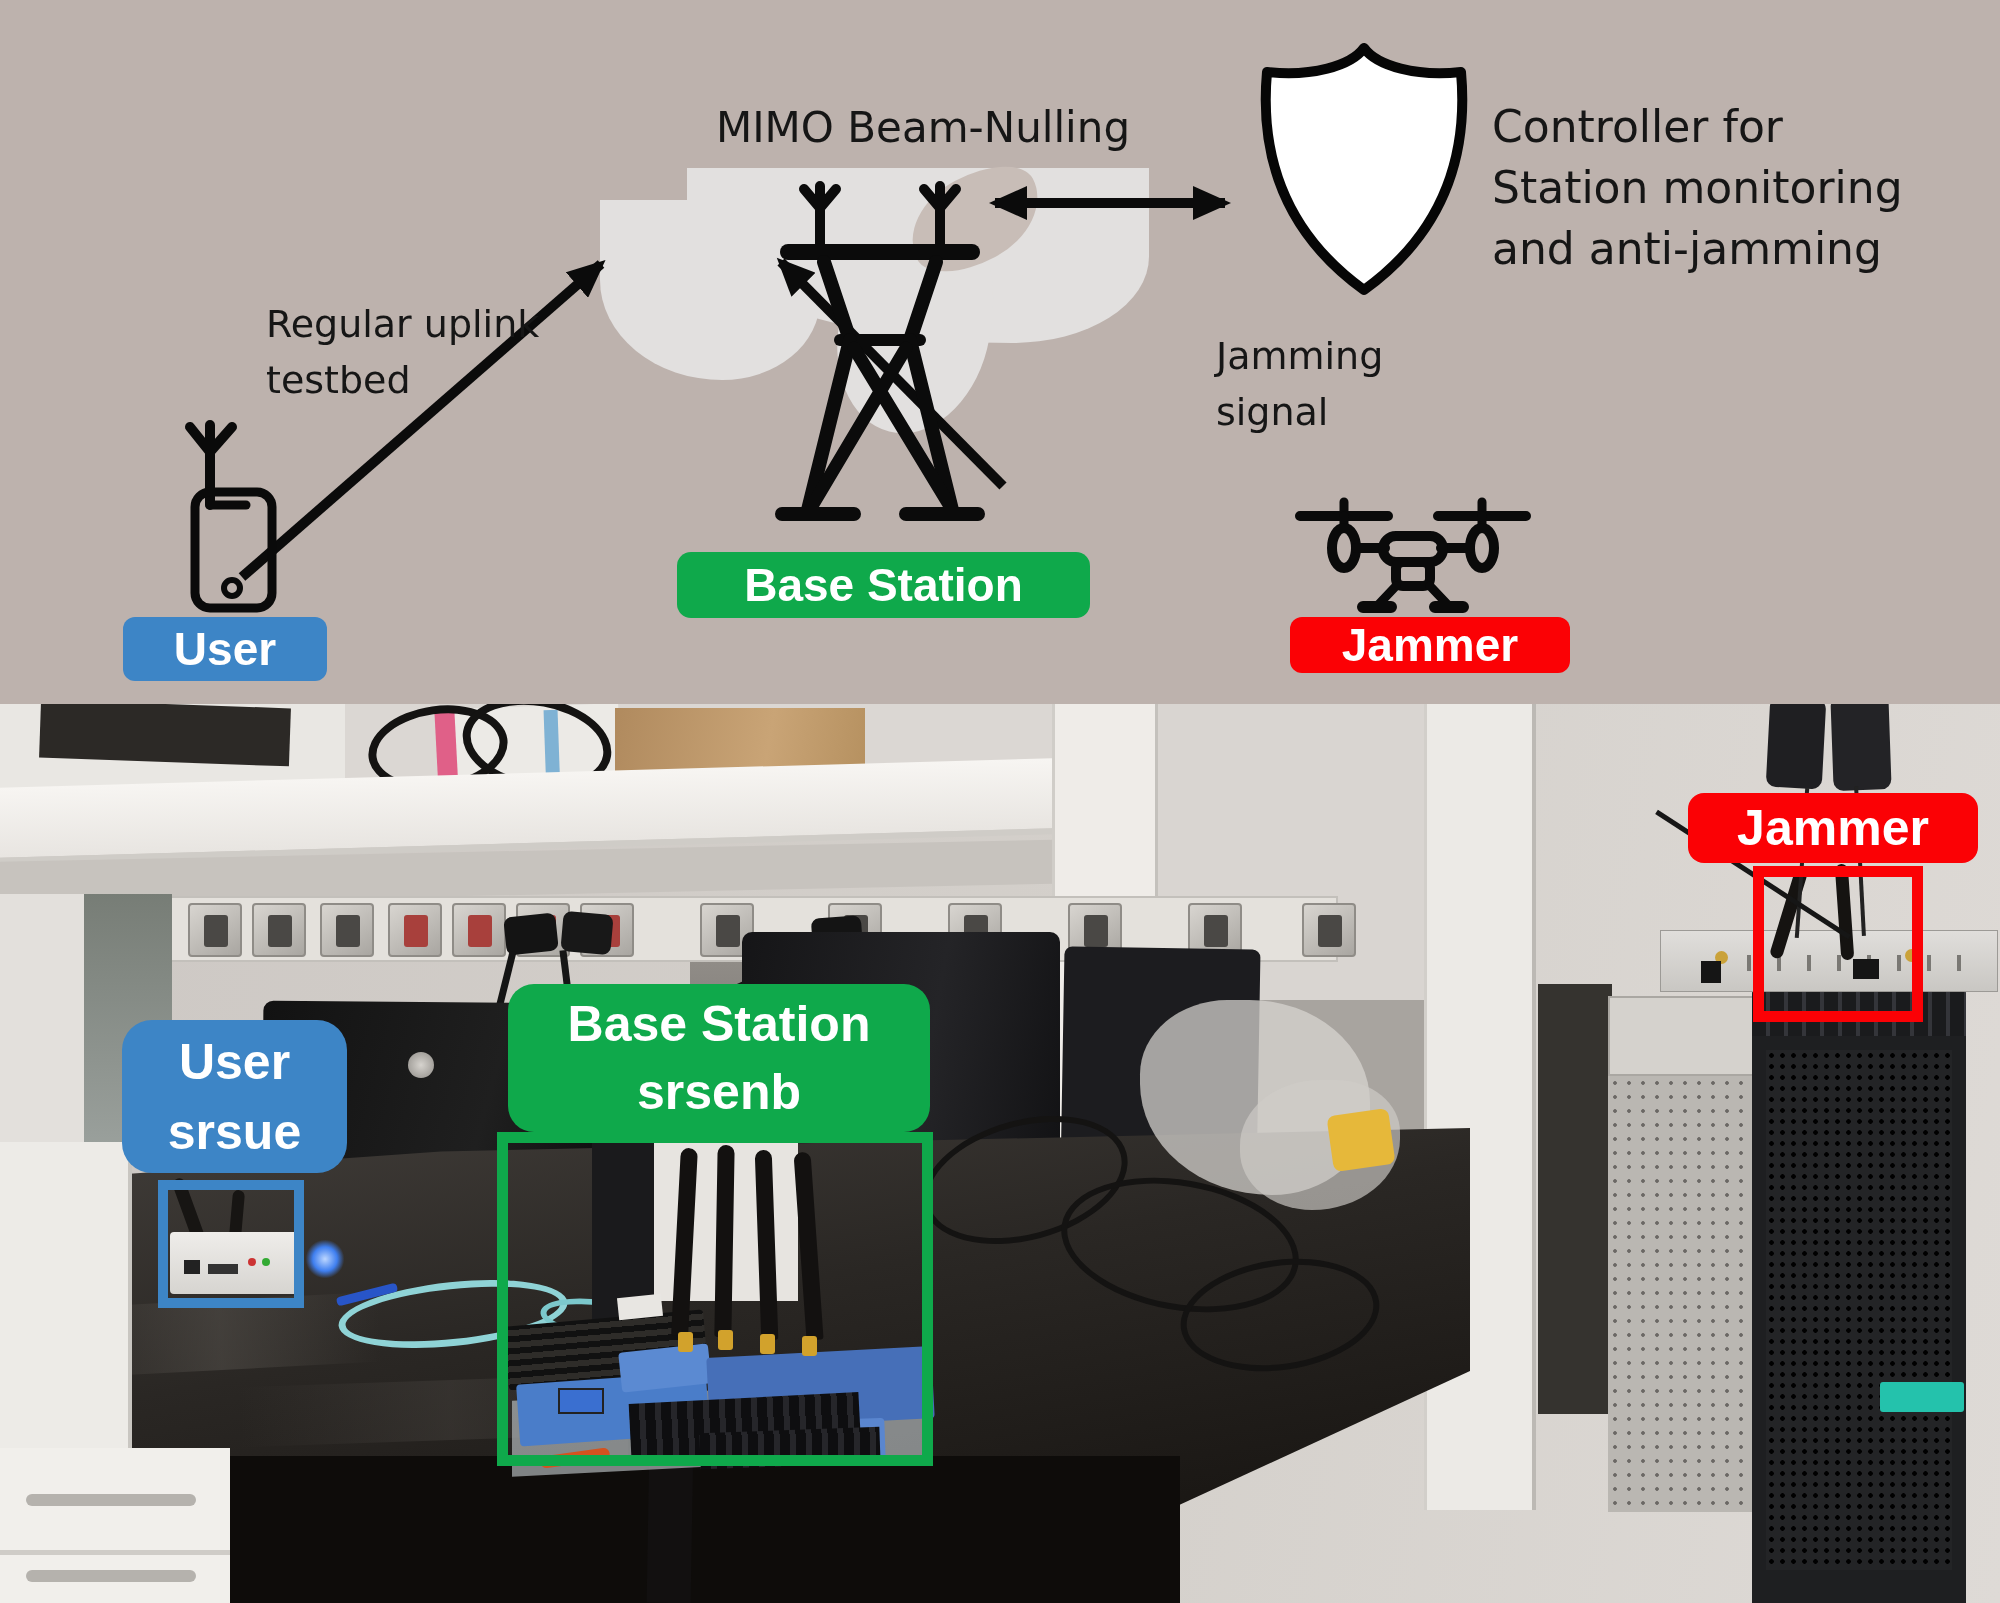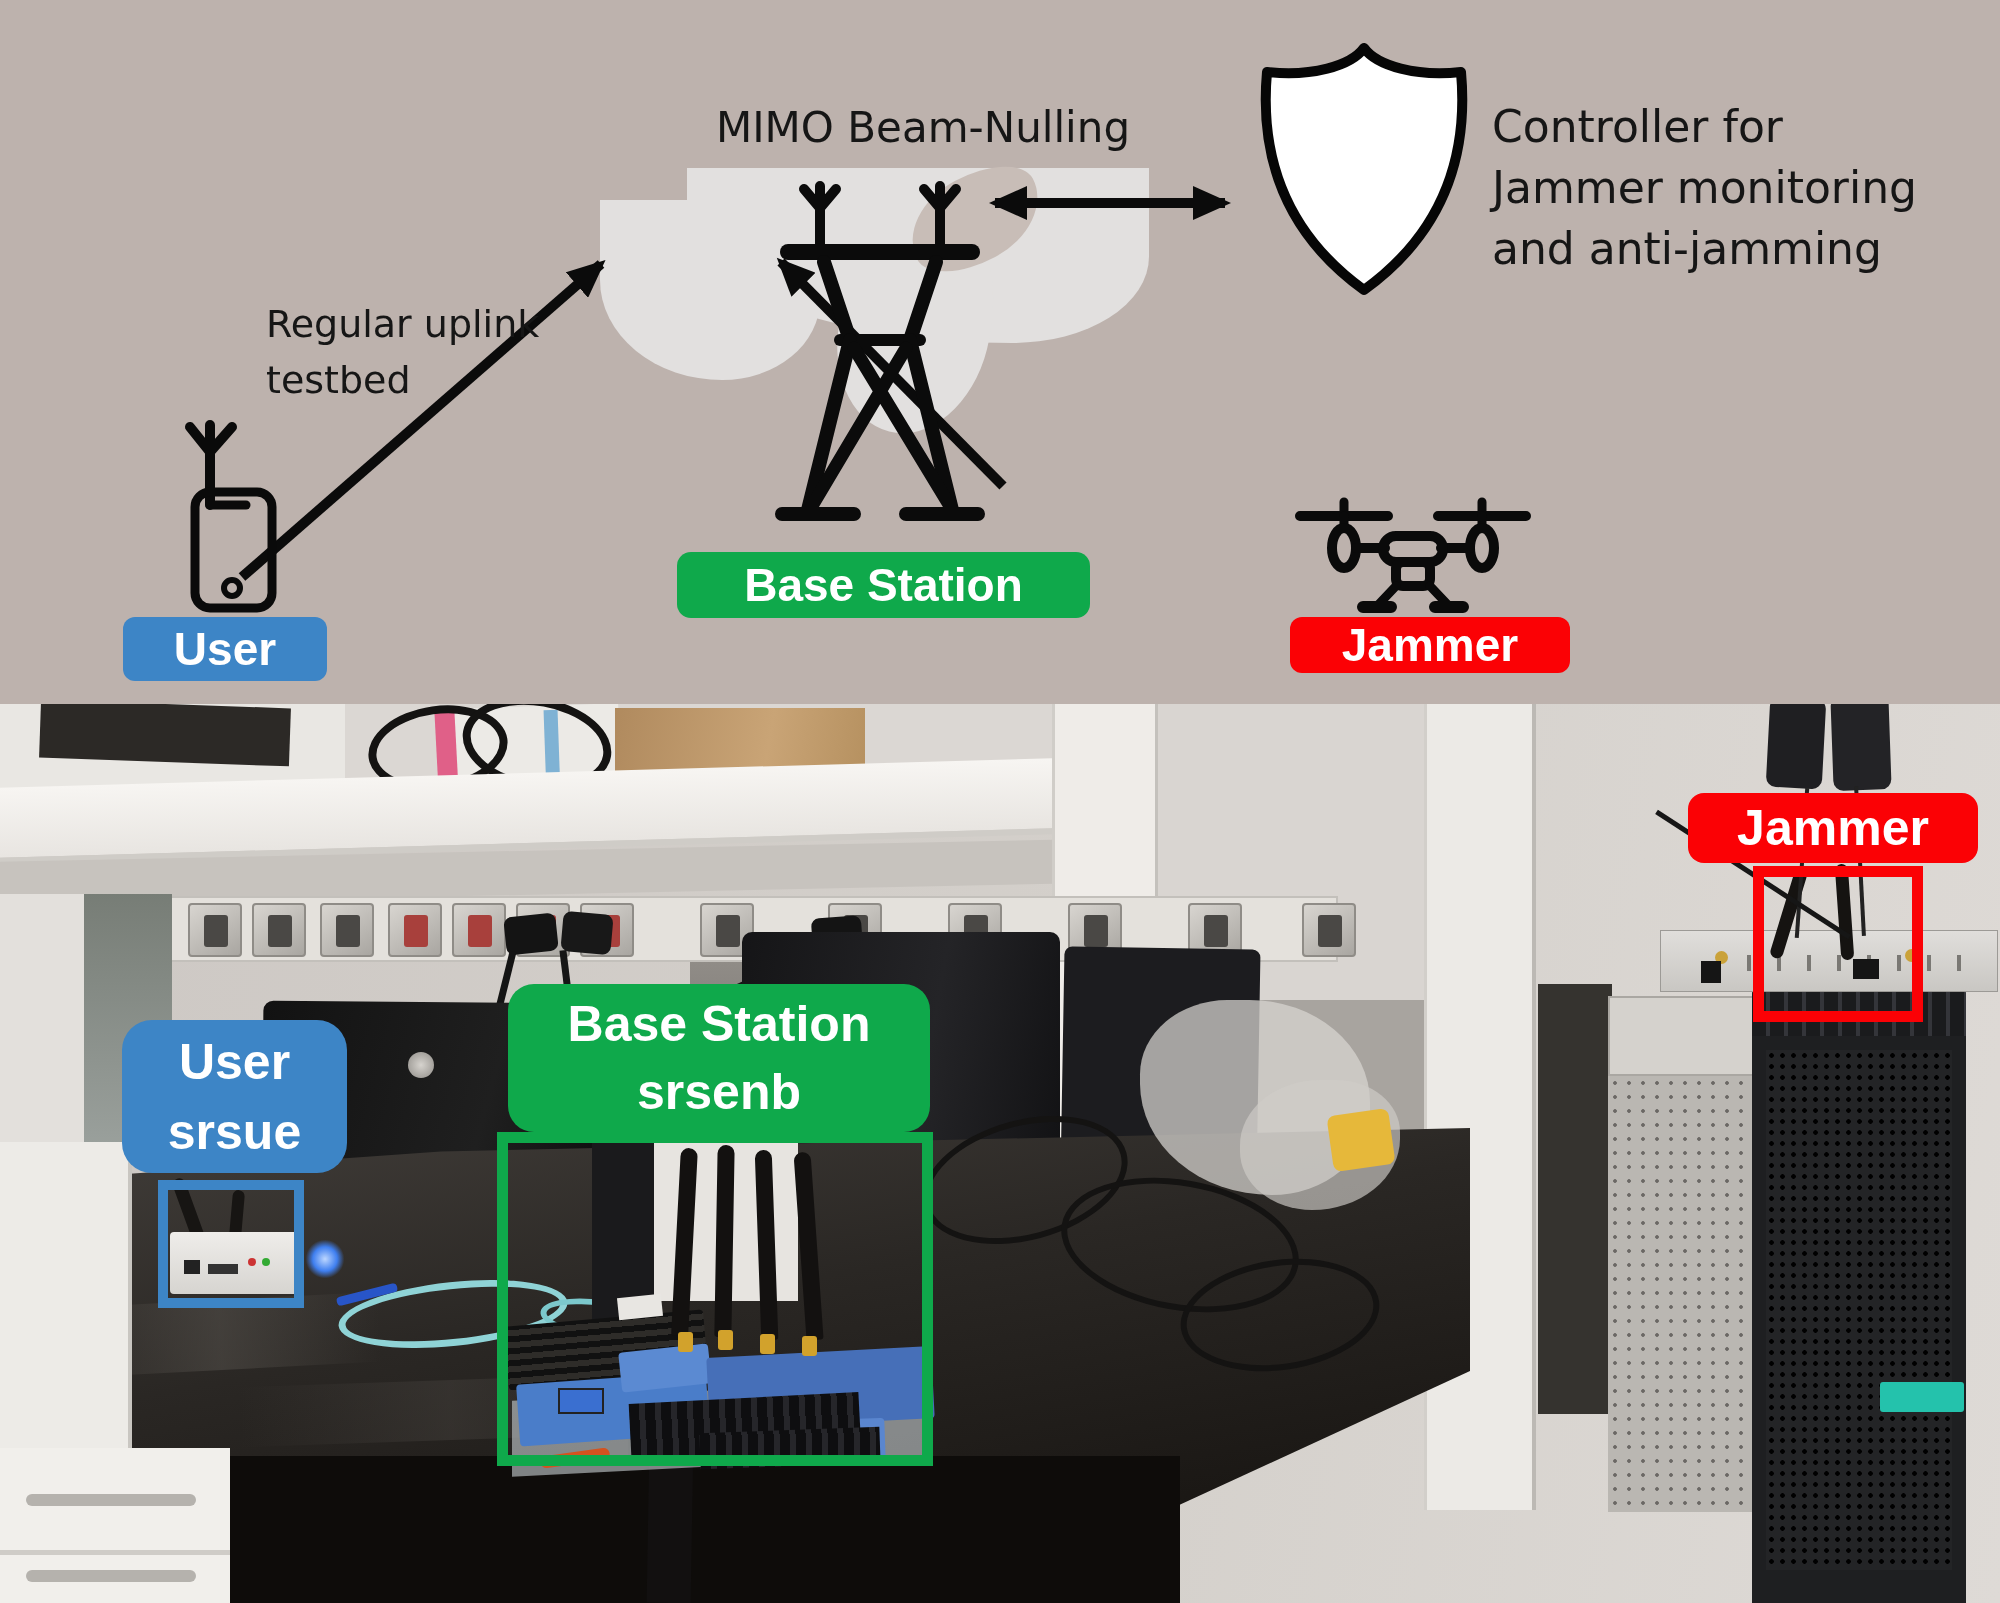--- a/index.html
+++ b/index.html
@@ -113,24 +113,26 @@
         <path d="M63,52 H92 M177,52 H148" stroke-width="10"></path>
         <rect x="90" y="40" width="60" height="26" rx="13" stroke-width="10"></rect>
         <rect x="103" y="66" width="34" height="24" rx="7" stroke-width="10"></rect>
         <path d="M103,90 L85,109 M137,90 L155,109" stroke-width="9"></path>
         <path d="M70,111 H98 M142,111 H170" stroke-width="12"></path>
       </g>
     </svg>
 
     <div class="note" style="left:716px;top:100px;font-size:42px;">MIMO Beam-Nulling</div>
     <div class="note pre" style="left:1492px;top:96px;font-size:44px;line-height:61px;">Controller for
-Jammer monitoring
+Station monitoring
 and anti-jamming</div>
     <div class="note pre" style="left:266px;top:296px;">Regular uplink
 testbed</div>
+    <div class="note pre" style="left:1216px;top:328px;">Jamming
+signal</div>
 
     <div class="badge badge-user-d">User</div>
     <div class="badge badge-bs-d">Base Station</div>
     <div class="badge badge-jam-d">Jammer</div>
   </div>
 
   <div class="photo">
 
     <div style="left:0;top:0;width:1245px;height:92px;background:#dbd7d3;"></div>
     <div style="left:0;top:0;width:345px;height:88px;background:#e9e7e3;"></div>

